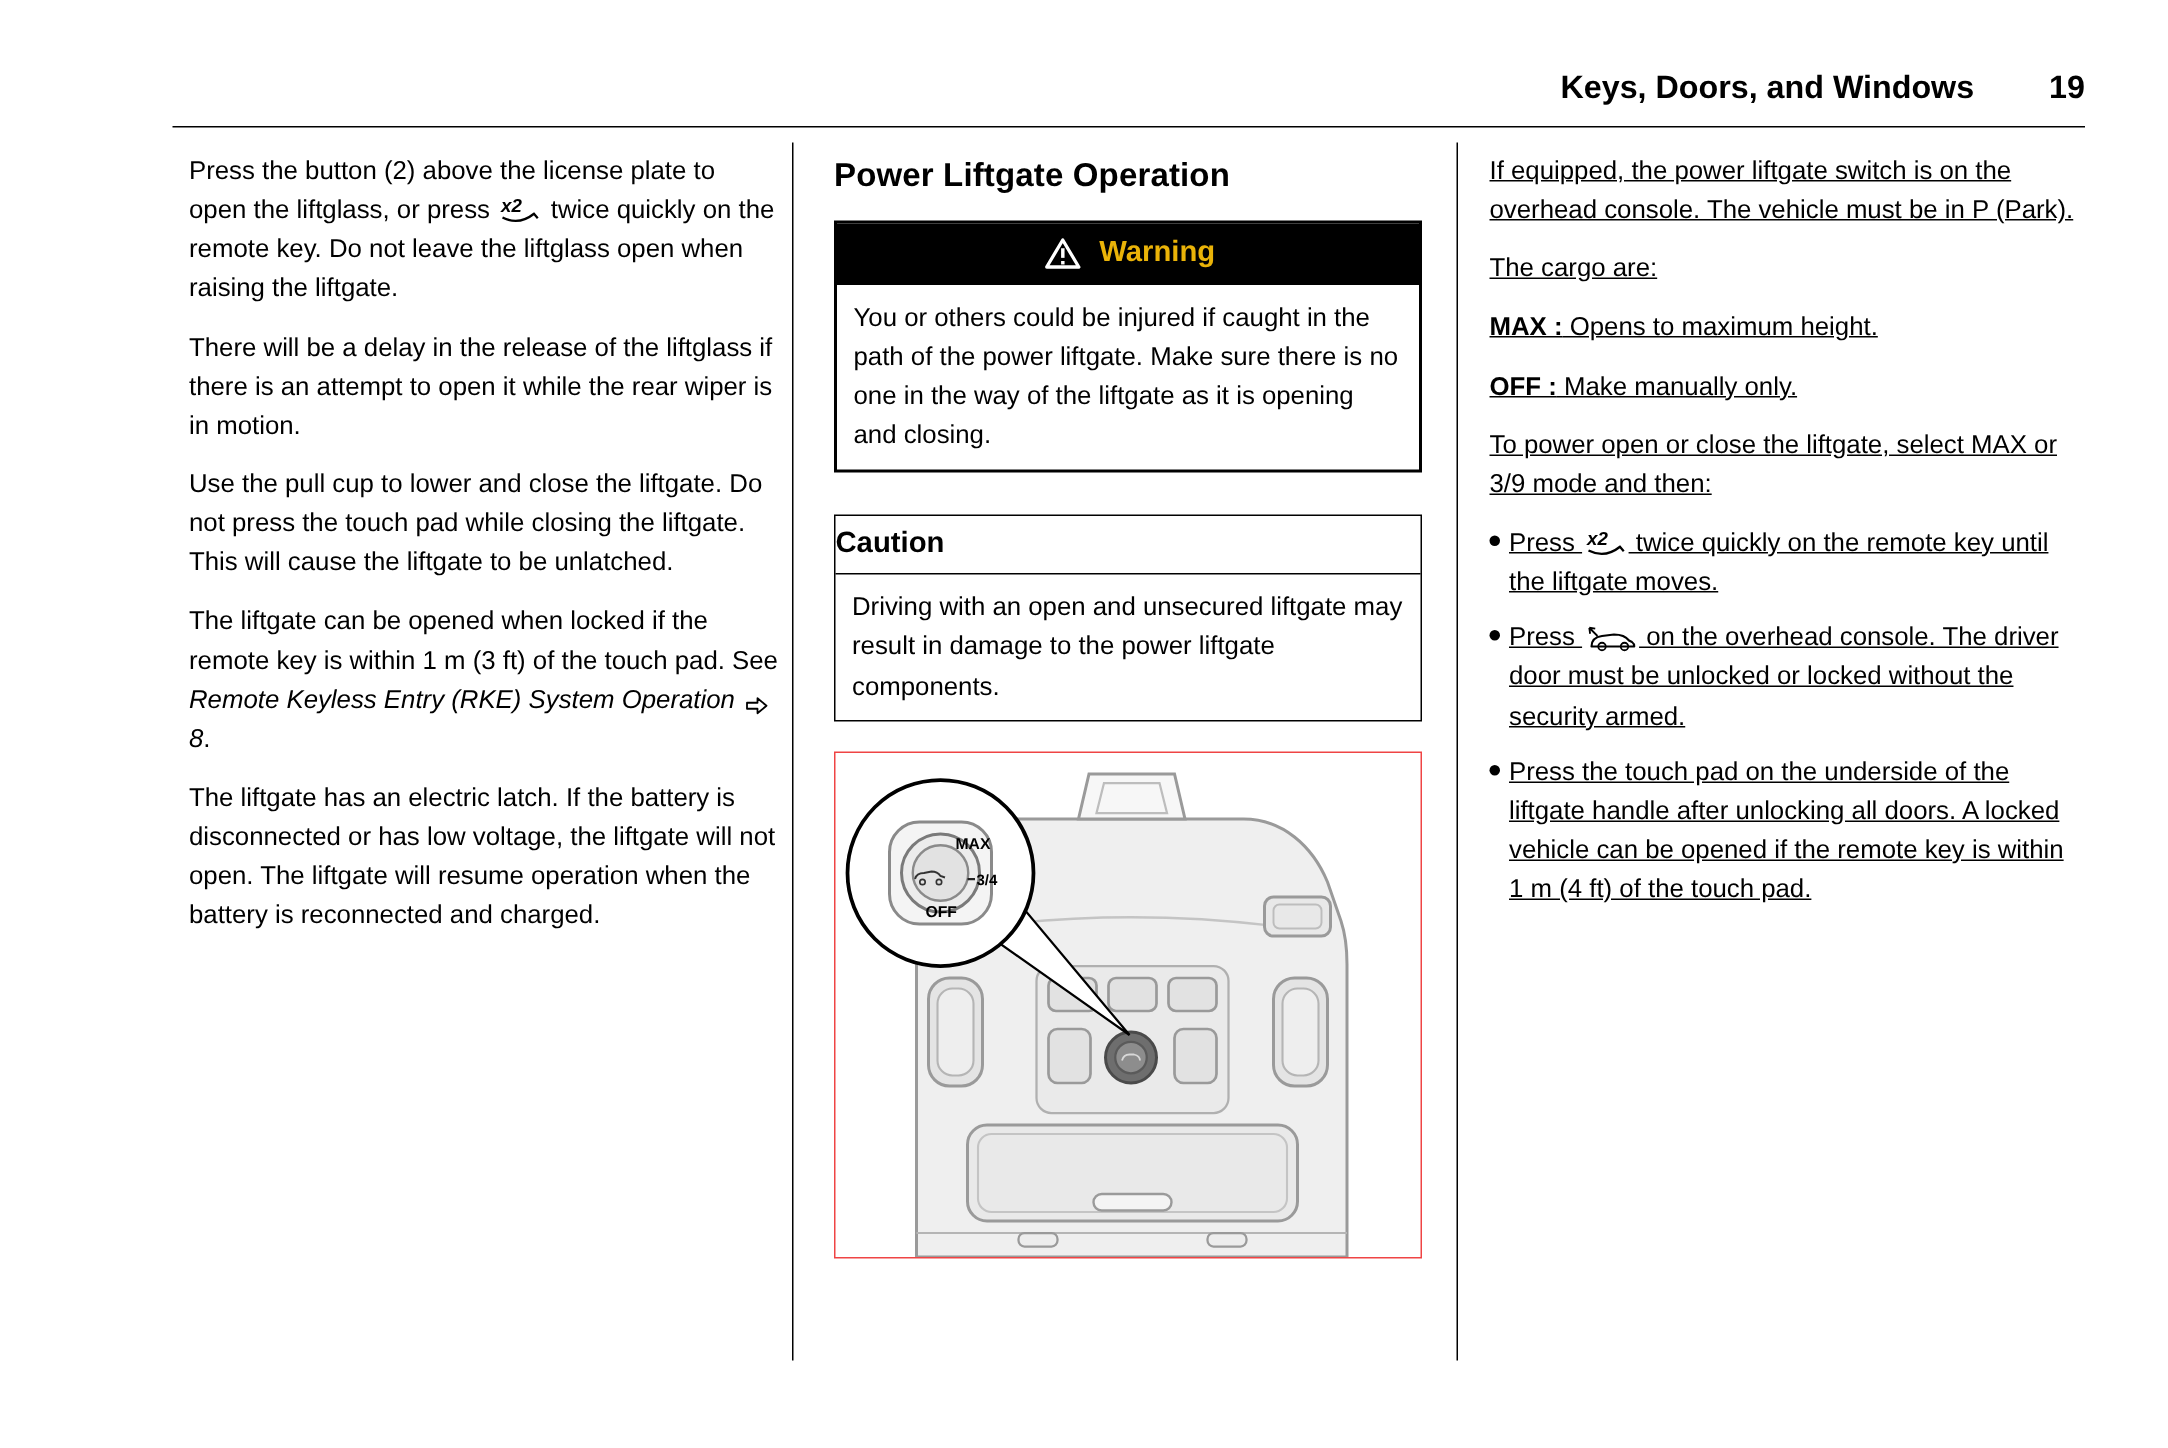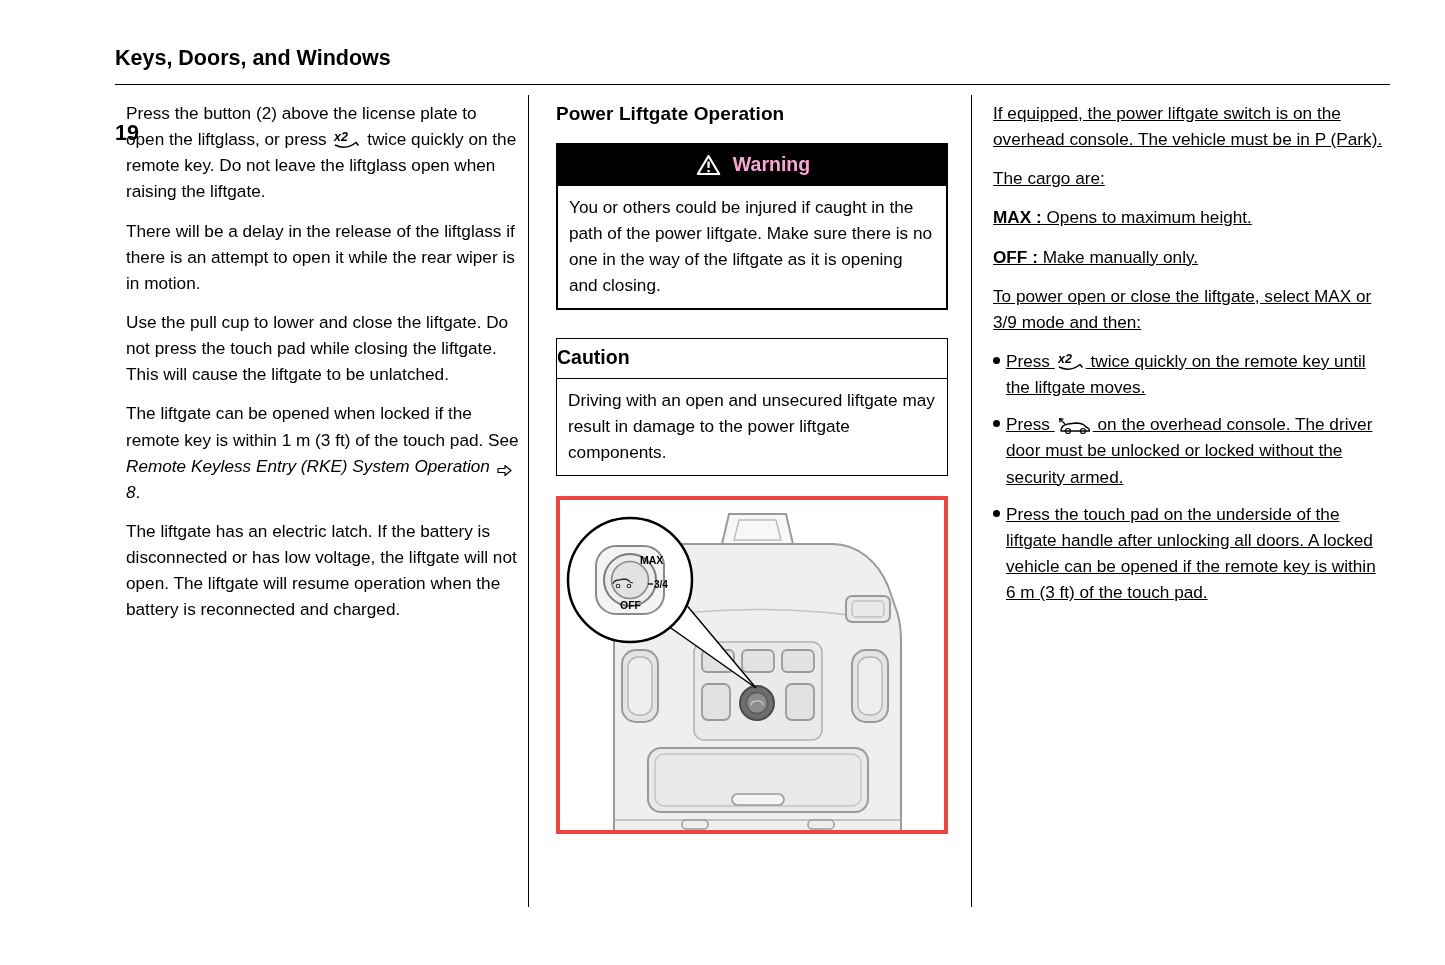--- a/index.html
+++ b/index.html
@@ -1,43 +1,43 @@
 <!DOCTYPE html>
 <html><head>
 <meta charset="utf-8">
 <style>
   *{box-sizing:border-box;margin:0;padding:0}
   html,body{background:#fff;font-family:"Liberation Sans",sans-serif;color:#000;}
   .page{position:relative;width:1445px;height:965px;background:#fff;overflow:hidden;}
 
-  .page-header{position:absolute;top:46px;left:115px;right:55px;display:flex;justify-content:flex-end;align-items:baseline;gap:50px;font-weight:bold;font-size:21.5px;flex-direction:column;}
+  .page-header{position:absolute;top:46px;left:115px;right:55px;display:flex;justify-content:flex-end;align-items:baseline;gap:50px;font-weight:bold;font-size:21.5px;}
   .rule{position:absolute;top:84px;left:115px;right:55px;border-top:1.6px solid #000;}
 
   .col{position:absolute;top:100px;font-size:17.2px;line-height:1.52;}
   .col1{left:126px;width:393px;}
   .col2{left:556px;width:392px;}
   .col3{left:993px;width:396px;text-decoration:underline;}
   .vdivider{position:absolute;top:95px;height:812px;border-left:1.5px solid #000;}
   .d1{left:528px;}
   .d2{left:971px;}
 
   p.body{margin:0 0 13px;}
   .inline-icon{display:inline-block;vertical-align:-5px;line-height:0;margin:0 2px;}
 
-  h2.section-heading{font-size:19px;font-weight:bold;margin:0 0 14px;letter-spacing:.1px;}
+  h2.section-heading{font-size:22px;font-weight:bold;margin:0 0 14px;letter-spacing:.1px;}
 
   .warning-box{border:2.5px solid #000;margin-bottom:28px;}
-  .warning-header{background:#000;color:#f9a8d4;font-weight:bold;font-size:19.5px;text-align:center;padding:5px 0 6px;display:flex;align-items:center;justify-content:center;gap:10px;}
+  .warning-header{background:#000;color:#eab308;font-weight:bold;font-size:19.5px;text-align:center;padding:5px 0 6px;display:flex;align-items:center;justify-content:center;gap:10px;}
   .warning-body{padding:8px 11px 10px;}
 
   .caution-box{border:1.8px solid #000;margin-bottom:20px;}
   .caution-header{font-weight:bold;font-size:19.5px;padding:4px 0 5px;border-bottom:1.8px solid #000;}
   .caution-body{padding:8px 11px 10px;}
 
-  .console-figure{width:392px;height:338px;border:4px solid #ef4444;background:#fff;overflow:hidden;}
+  .console-figure{width:392px;height:338px;border:1px solid #ef4444;background:#fff;overflow:hidden;}
 
   ul.bullets{list-style:none;margin:2px 0 0;padding:0;}
   ul.bullets li{display:flex;gap:6px;margin:0 0 11px;}
   .dot{flex:none;width:7px;height:7px;border-radius:50%;background:#000;margin-top:9px;}
   b{font-weight:bold}
   i{font-style:italic}
 </style>
 </head>
 <body>
 
@@ -157,18 +157,18 @@
         <span class="dot"></span>
         <span><span>Press </span><span class="inline-icon"><svg width="34" height="19" viewBox="0 0 34 19">
                 <path d="M4 15 Q4 9 11 8 L19 7 Q26 7 29 11 L31 12 Q32.5 13 32.5 15 Z" fill="none" stroke="#000" stroke-width="1.4" stroke-linejoin="round"></path>
                 <circle cx="11" cy="15" r="2.5" fill="none" stroke="#000" stroke-width="1.2"></circle>
                 <circle cx="26" cy="15" r="2.5" fill="none" stroke="#000" stroke-width="1.2"></circle>
                 <path d="M8 8 L2.5 2.5 M2.5 2.5 l0.6 4 M2.5 2.5 l4 0.6" fill="none" stroke="#000" stroke-width="1.2"></path>
               </svg></span><span> on the overhead console. The driver door must be unlocked or locked without the security armed.</span></span>
       </li>
       <li>
         <span class="dot"></span>
-        <span><span>Press the touch pad on the underside of the liftgate handle after unlocking all doors. A locked vehicle can be opened if the remote key is within 6 m (3 ft) of the touch pad.</span></span>
+        <span><span>Press the touch pad on the underside of the liftgate handle after unlocking all doors. A locked vehicle can be opened if the remote key is within 1 m (4 ft) of the touch pad.</span></span>
       </li>
     </ul>
   </section>
 
 </div>
 
 </body></html>

